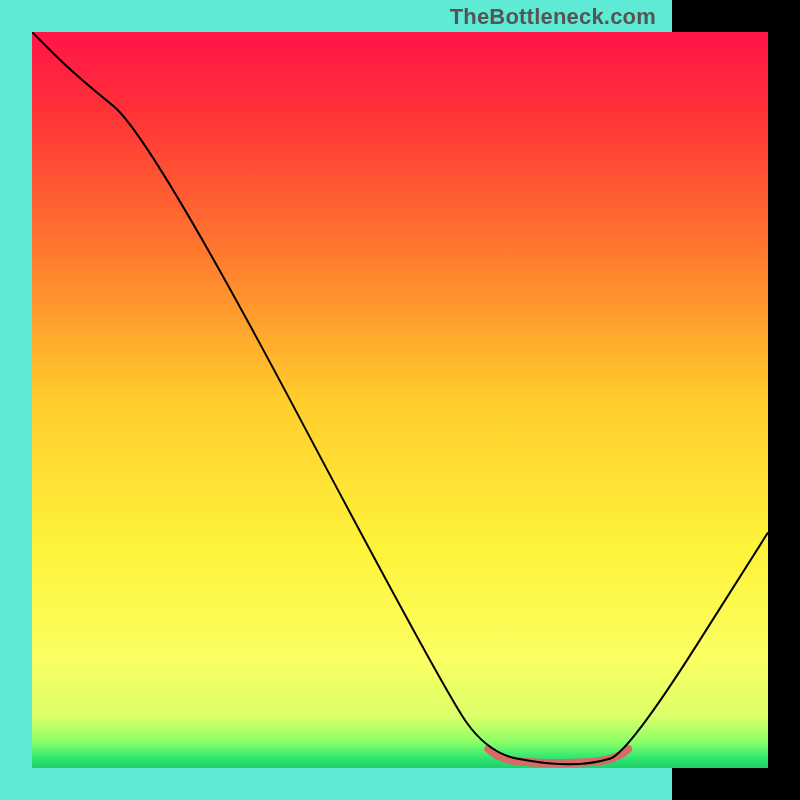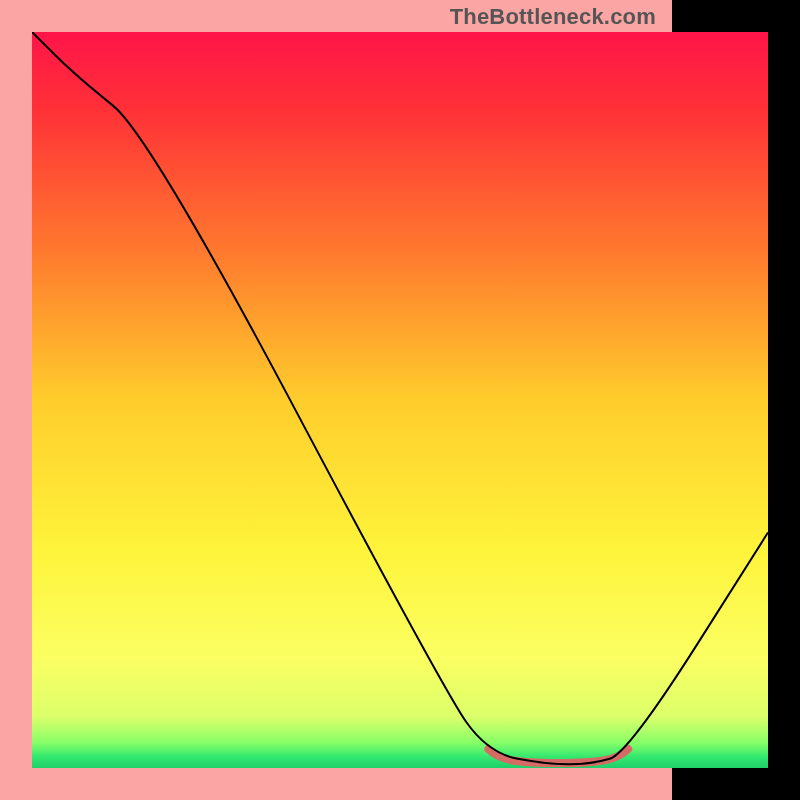--- a/index.html
+++ b/index.html
@@ -8,21 +8,21 @@
     width: 800px;
     height: 800px;
     background: #000;
     font-family: Arial, Helvetica, sans-serif;
     overflow: hidden;
   }
   .frame {
     position: relative;
     width: 672px;
     height: 800px;
-    background: #fca5a5;
+    background: #5eead4;
   }
   .watermark {
     position: absolute;
     top: 4px;
     right: 16px;
     color: #555;
     font-size: 22px;
     font-weight: 600;
     letter-spacing: 0.2px;
     z-index: 20;

